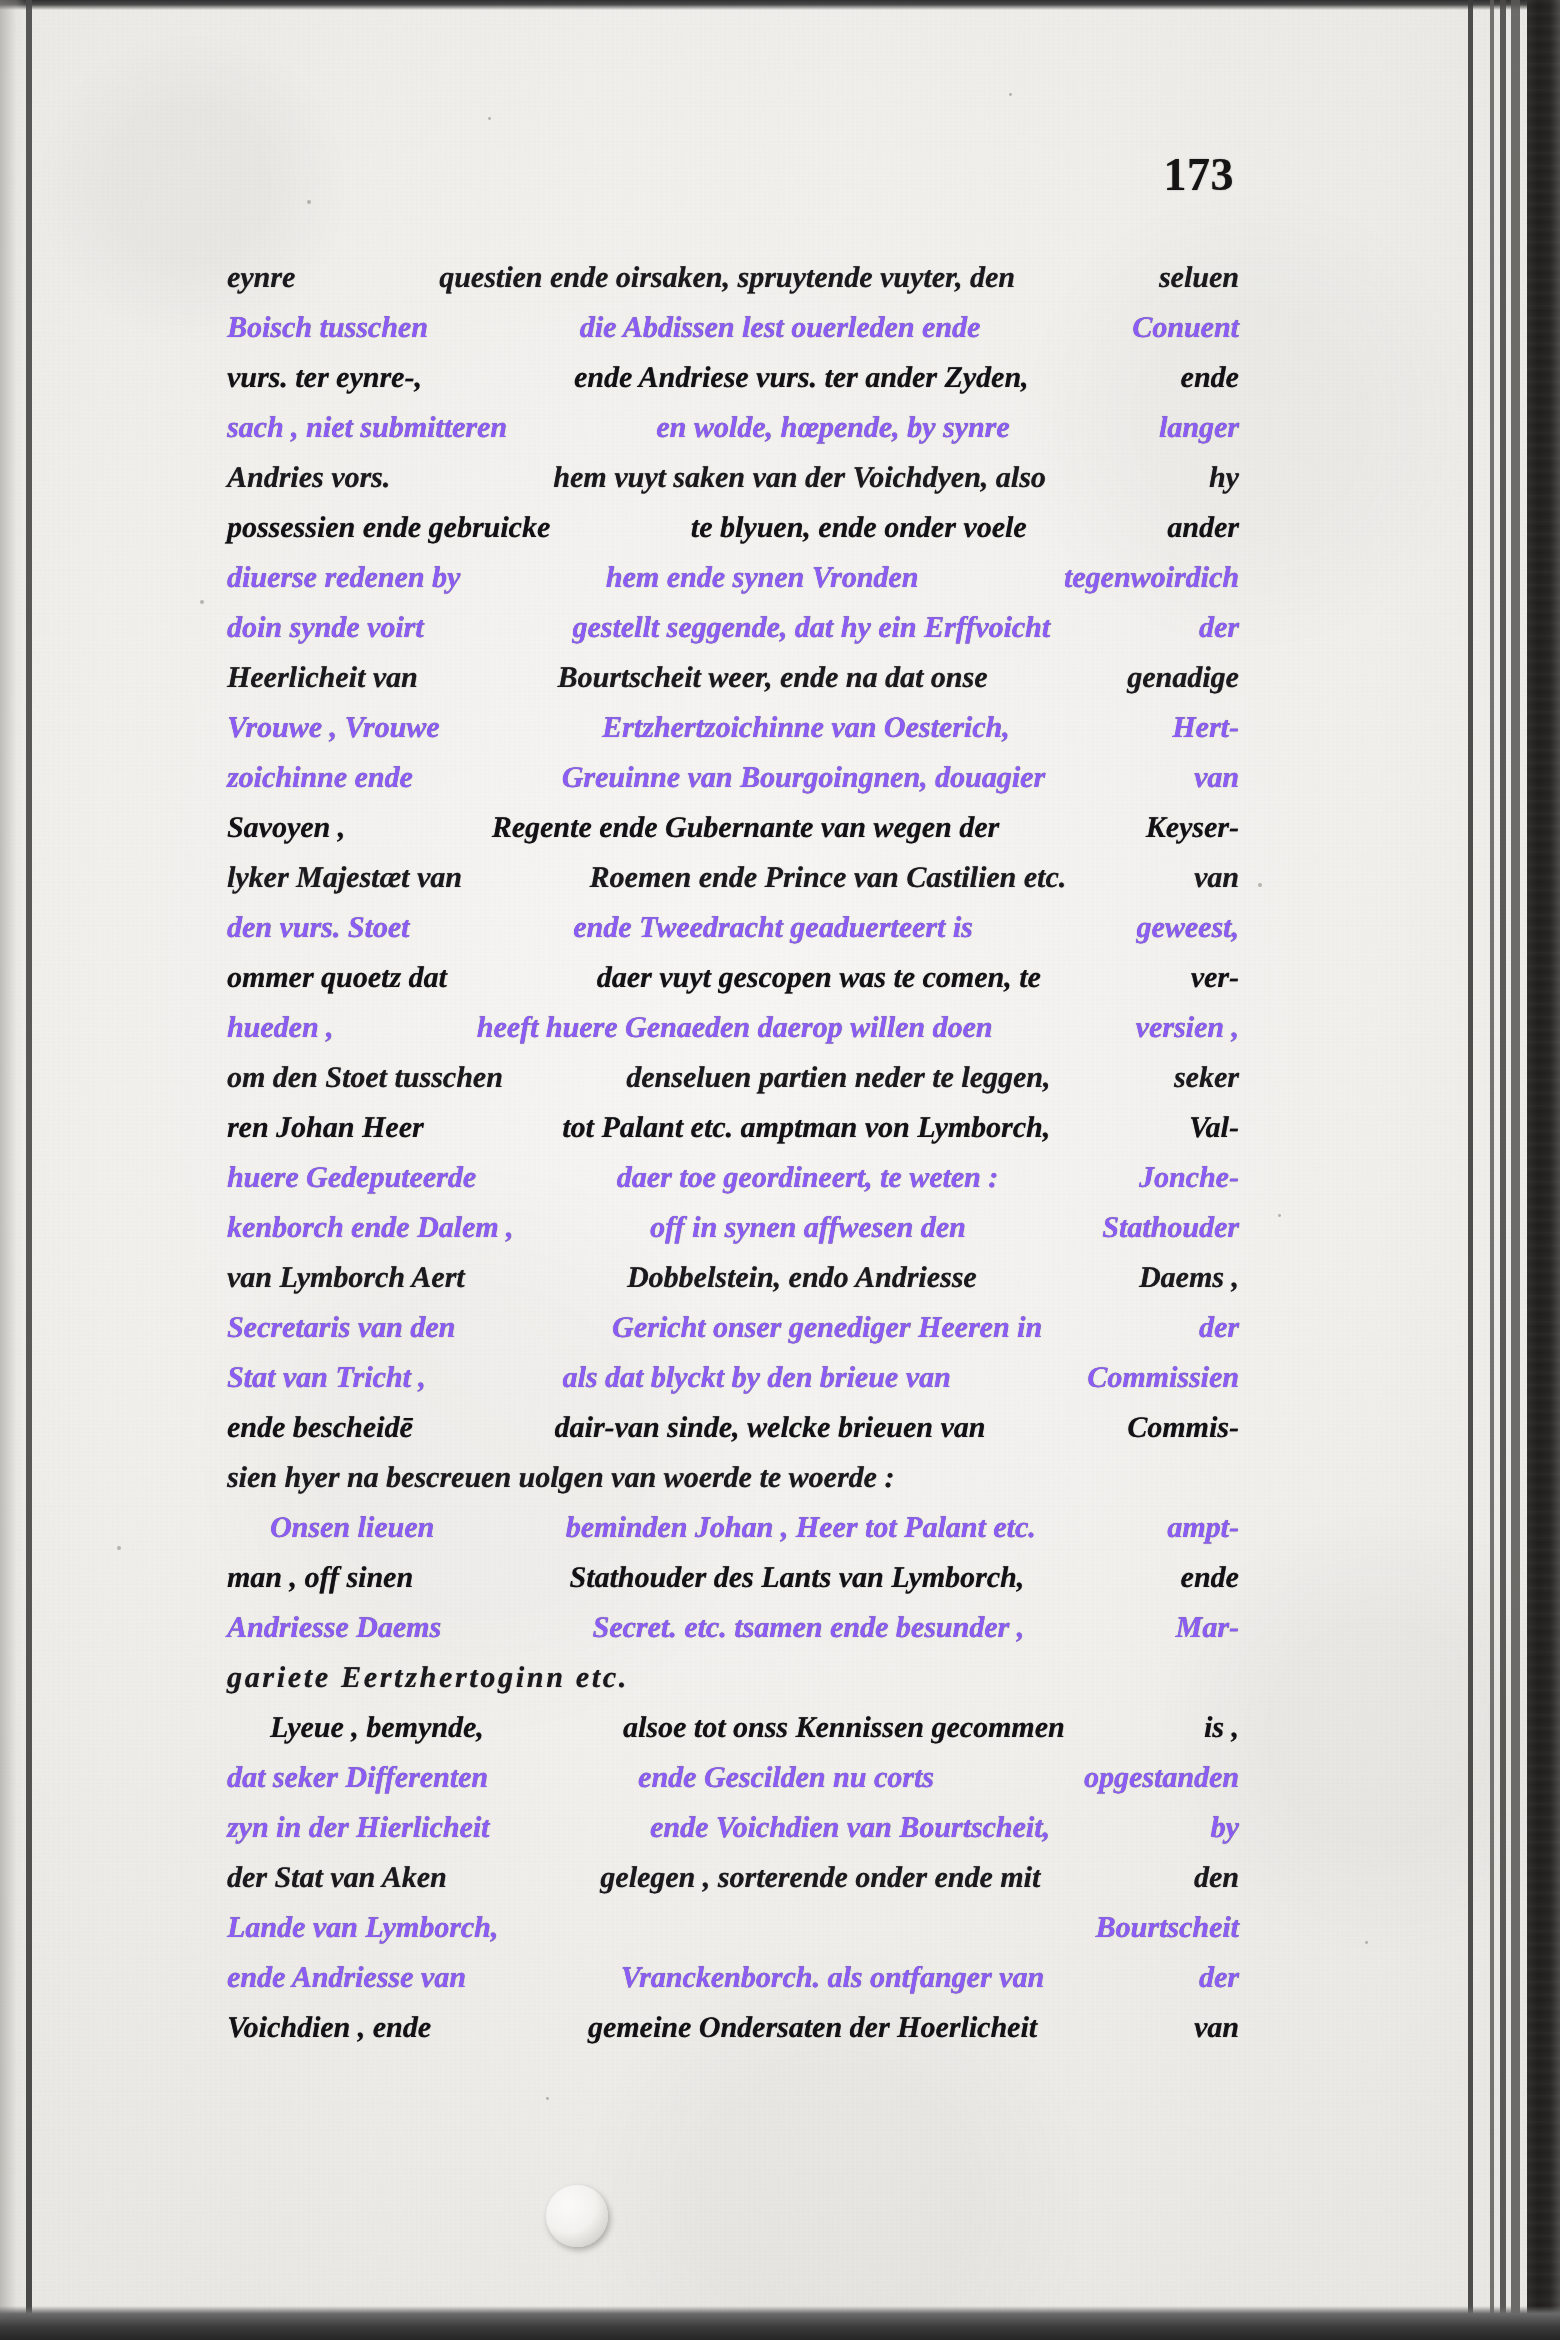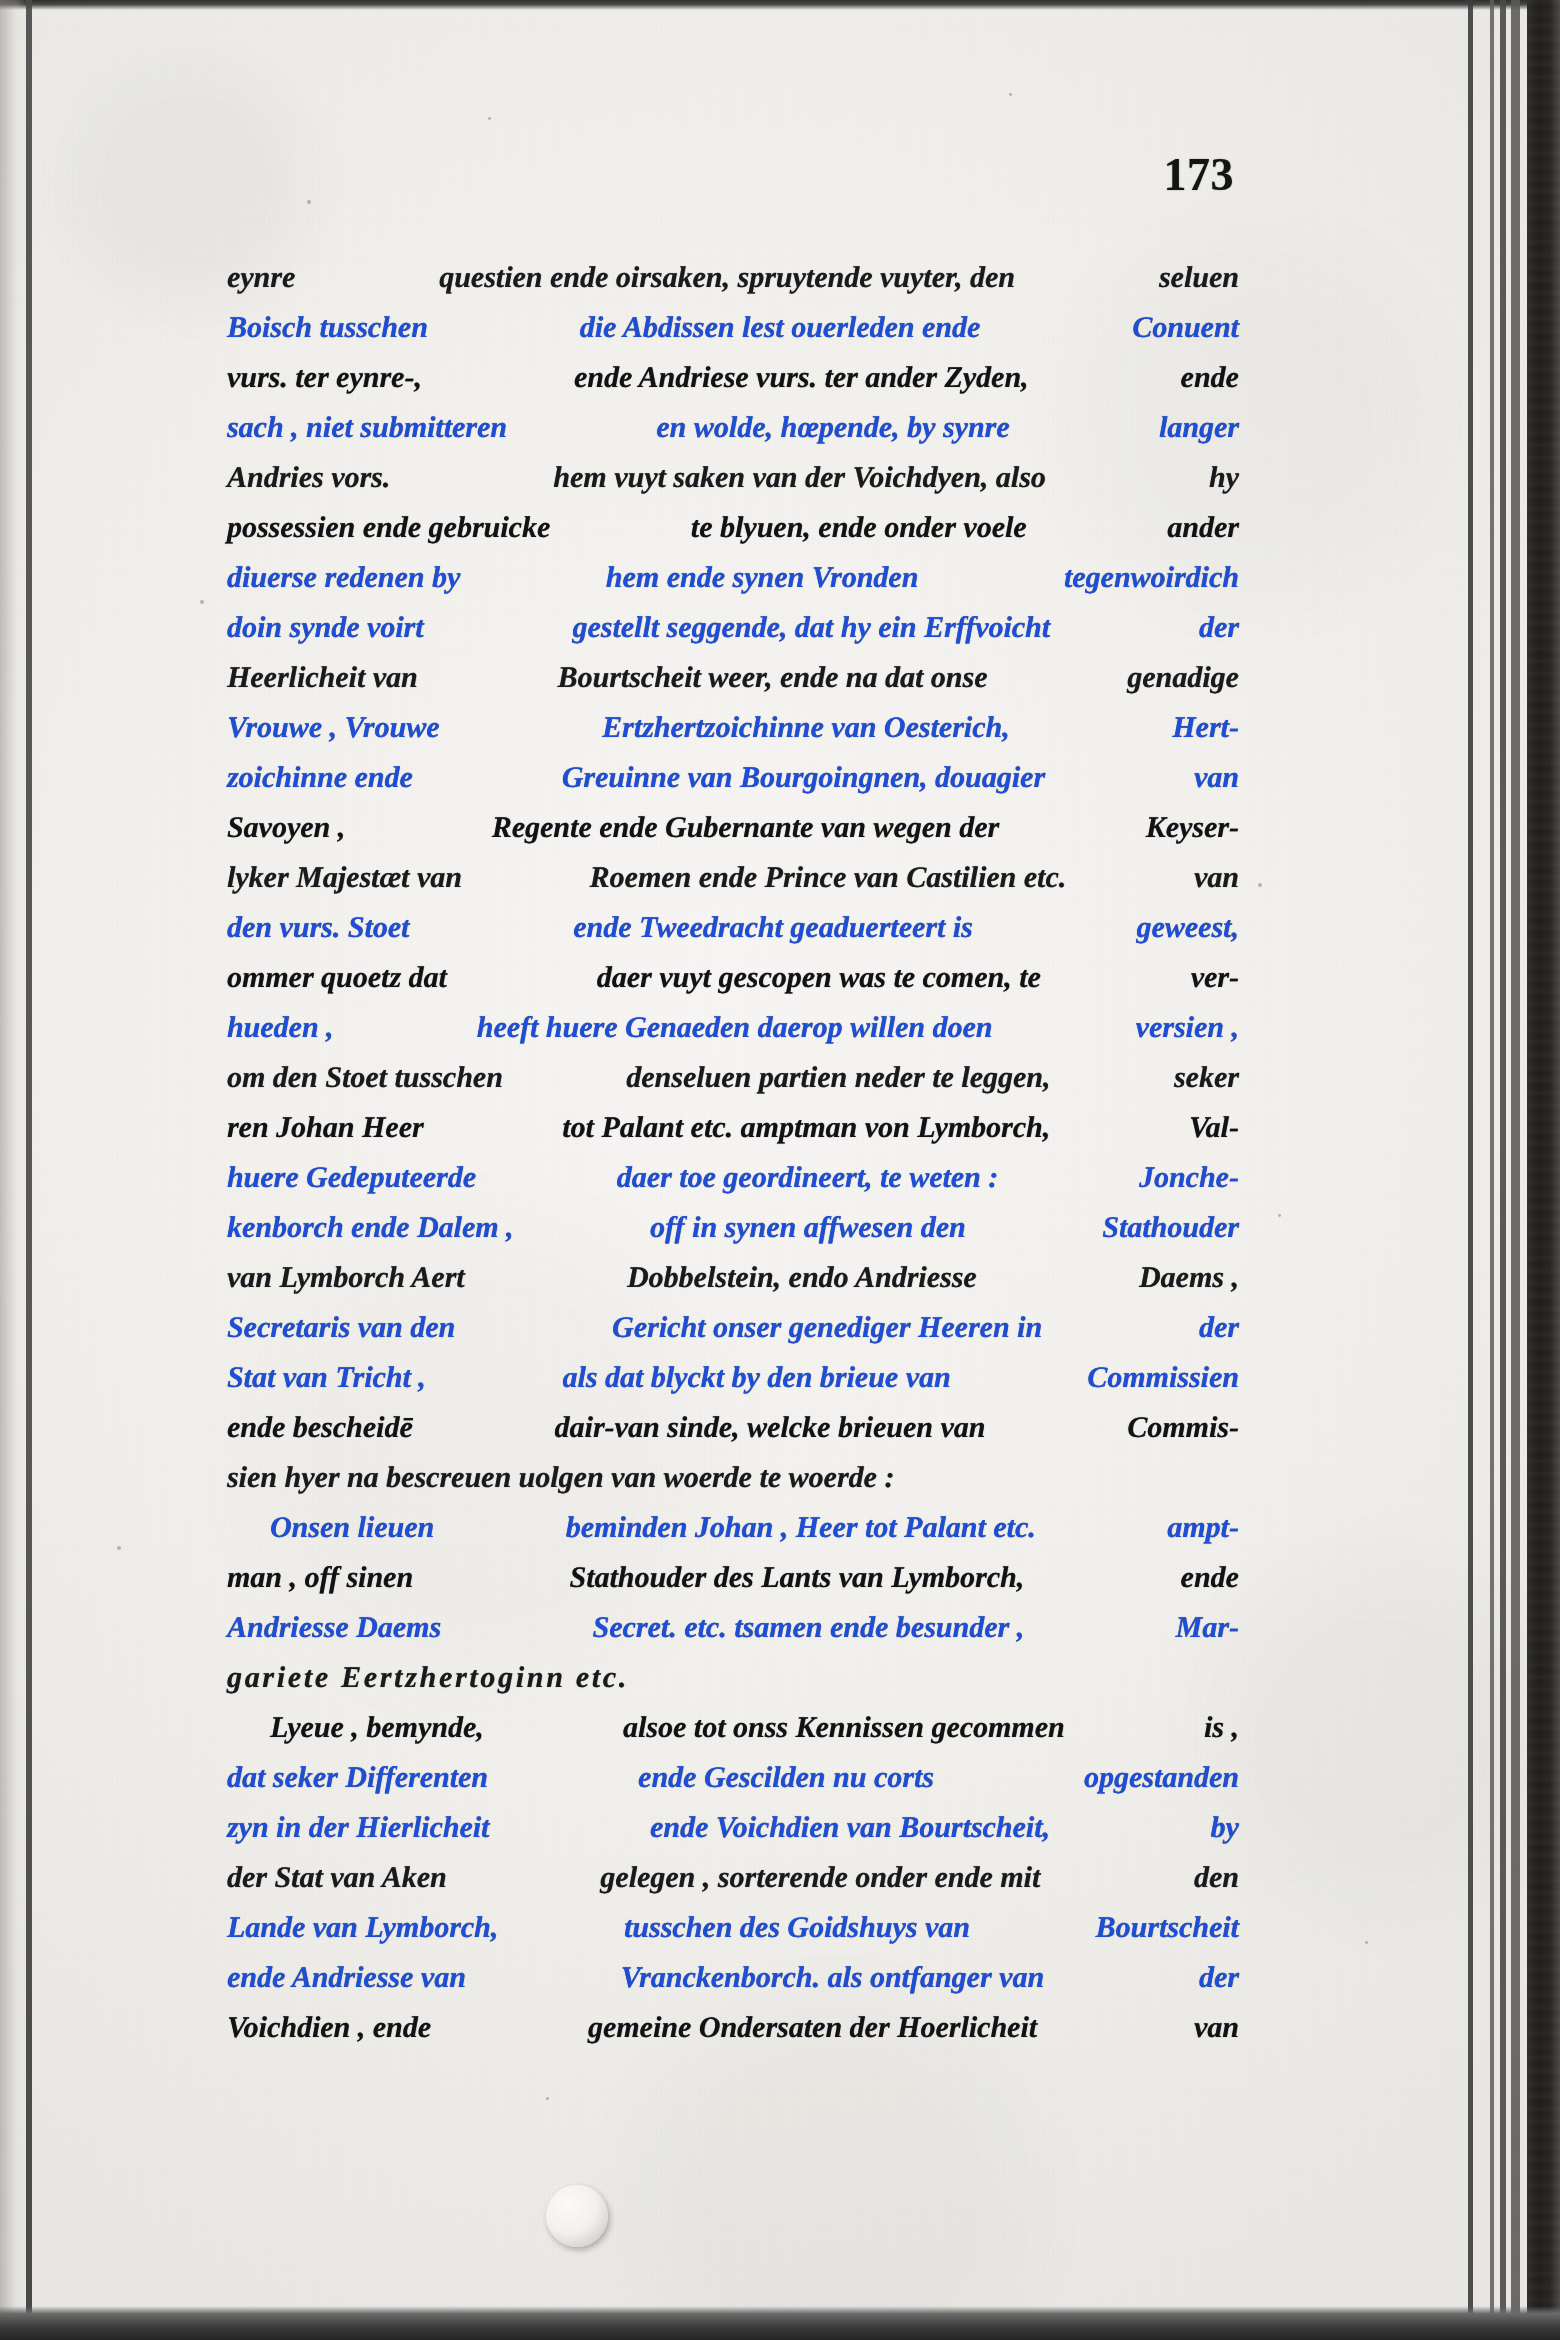--- a/index.html
+++ b/index.html
@@ -113,21 +113,21 @@
     top: 252px;
     width: 1012px;
     font-style: italic;
   }
   .line {
     position: relative;
     height: 50px;
     line-height: 50px;
     white-space: nowrap;
     font-size: 30px;
-    color: #1d4ed8;
+    color: #8b5cf6;
     font-weight: 600;
     text-shadow: 0 0 0.9px rgba(0,0,0,.5), 0.4px 0.3px 0.6px rgba(0,0,0,.22);
     transform: skewX(-0.35deg);
   }
   .line.justify {
     display: flex;
     justify-content: space-between;
     white-space: normal;
   }
   .line.justify > span { display: inline-block; }
@@ -323,21 +323,20 @@
         <span>ende Voichdien van Bourtscheit,</span>
         <span>by</span>
       </div>
       <div class="line justify">
         <span>der Stat van Aken</span>
         <span>gelegen , sorterende onder ende mit</span>
         <span>den</span>
       </div>
       <div class="line justify">
         <span>Lande van Lymborch,</span>
-        <span>tusschen des Goidshuys van</span>
         <span>Bourtscheit</span>
       </div>
       <div class="line justify">
         <span>ende Andriesse van</span>
         <span>Vranckenborch. als ontfanger van</span>
         <span>der</span>
       </div>
       <div class="line justify">
         <span>Voichdien , ende</span>
         <span>gemeine Ondersaten der Hoerlicheit</span>

